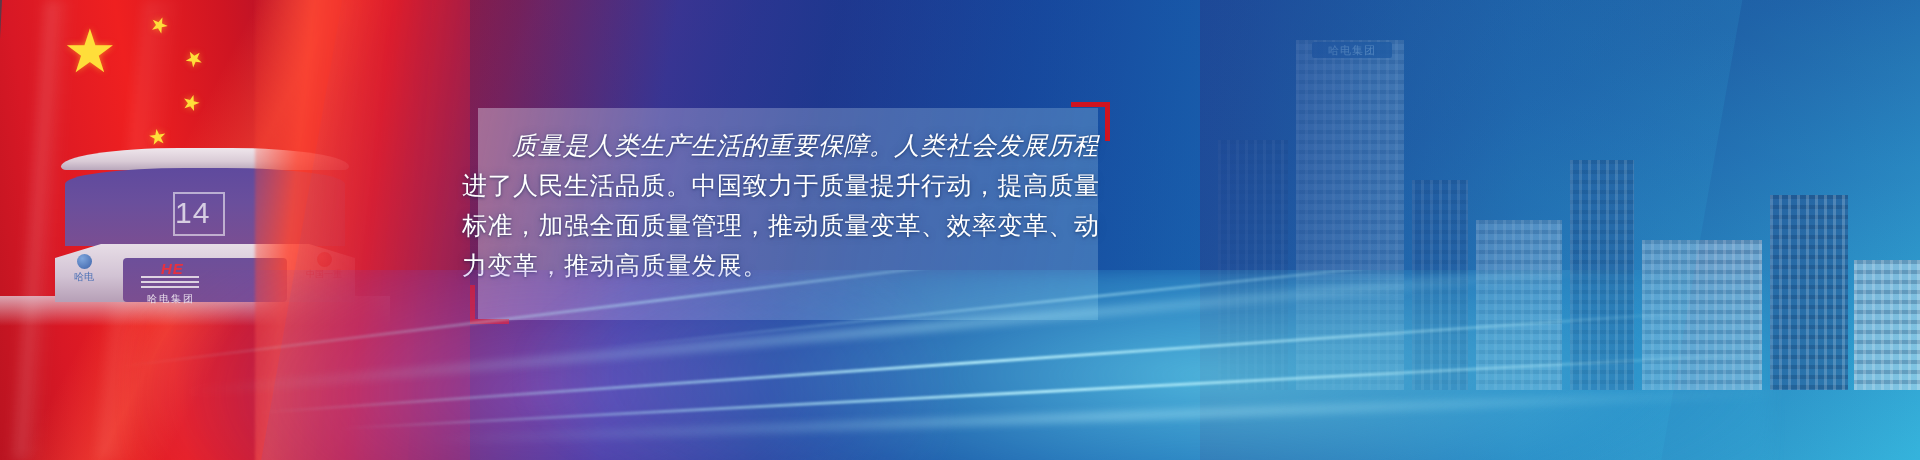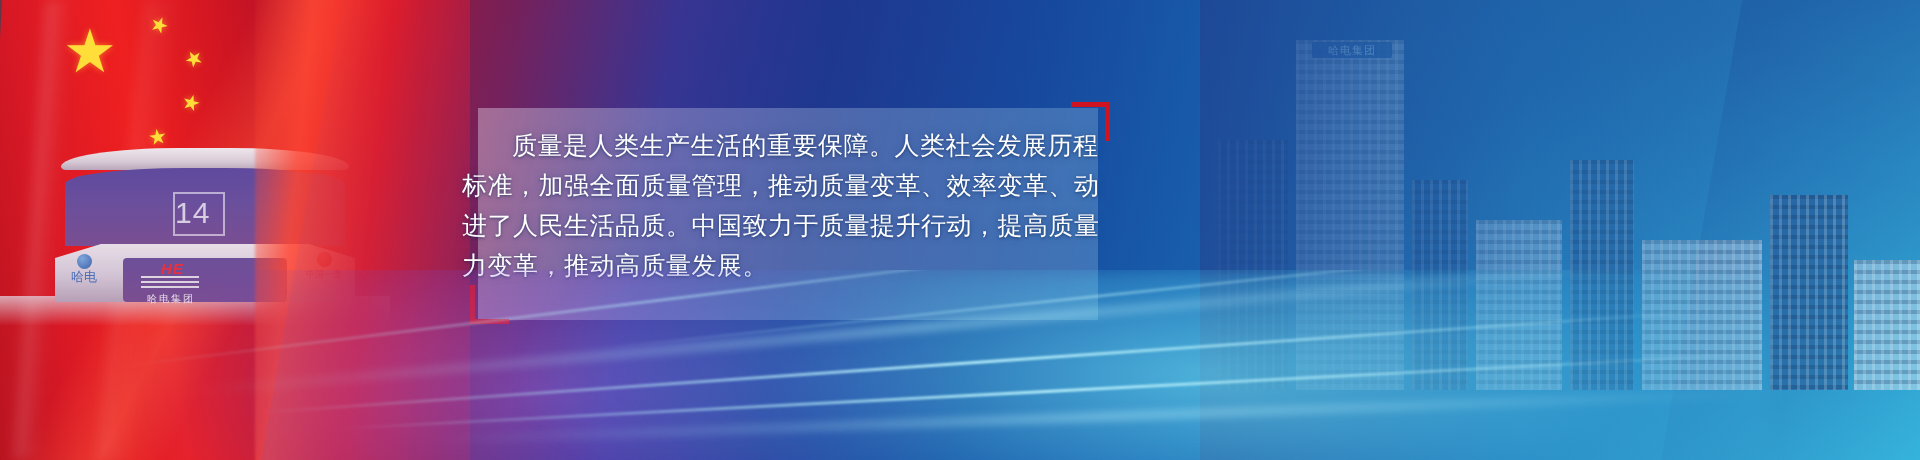--- a/index.html
+++ b/index.html
@@ -111,21 +111,21 @@
     position: absolute; left: 86px; top: 128px;
     width: 58px; height: 14px;
     background: repeating-linear-gradient(180deg,#dfd4e2 0 2px, transparent 2px 5px);
   }
   .machine-cn-text {
     position: absolute; left: 92px; top: 144px;
     color: #efe6ef; font-size: 10px; letter-spacing: 2px;
   }
   .logo-left {
     position: absolute; left: 8px; top: 106px;
-    color: #4a6fb5; font-size: 13px; line-height: 11px; text-align: center; width: 42px;
+    color: #4a6fb5; font-size: 10px; line-height: 11px; text-align: center; width: 42px;
   }
   .logo-left .badge {
     display:block; width: 15px; height: 15px; margin: 0 auto 2px;
     border-radius: 50%;
     background: radial-gradient(circle at 35% 30%, #7fa6dd, #3d62a8);
   }
   .logo-right {
     position: absolute; right: 8px; top: 104px;
     color: #d0323c; font-size: 9px; line-height: 11px; text-align:center; width: 46px;
   }
@@ -254,21 +254,21 @@
     position: absolute; left: 462px; top: 126px;
     width: 648px;
     font-family: "DejaVu Sans", sans-serif;
     font-size: 25px;
     line-height: 40px;
     color: #ffffff;
     letter-spacing: .5px;
     text-shadow: 0 1px 3px rgba(10,30,70,.55), 0 0 8px rgba(20,60,120,.35);
   }
   .quote-text p { margin: 0; }
-  .quote-text p:first-child { text-indent: 2em; }
+  .quote-text p:first-child { text-indent: 2em; font-style: italic; }
 </style>
 </head>
 <body>
 
 <div class="banner">
 
   <div class="flag-zone">
     <div class="wall-left"></div>
     <div class="flag-red"></div>
     <div class="flag-fold fold-a"></div>
@@ -340,22 +340,22 @@
   <div class="sweep"></div>
 
 
   <div class="quote-panel">
     <span class="corner tr"></span>
     <span class="corner bl"></span>
   </div>
 
   <div class="quote-text">
     <p>质量是人类生产生活的重要保障。人类社会发展历程</p>
+    <p>进了人民生活品质。中国致力于质量提升行动，提高质量</p>
     <p>标准，加强全面质量管理，推动质量变革、效率变革、动</p>
-    <p>进了人民生活品质。中国致力于质量提升行动，提高质量</p>
     <p>力变革，推动高质量发展。</p>
   </div>
 
   <div class="streaks">
     <div class="glow-violet"></div>
     <div class="glow-cyan"></div>
     <div class="streak thick" style="left:180px; bottom:64px;  width:1500px; transform:rotate(-5deg);"></div>
     <div class="streak" style="left:260px; bottom:46px;  width:1450px; transform:rotate(-4deg);"></div>
     <div class="streak" style="left:340px; bottom:30px;  width:1420px; transform:rotate(-3deg);"></div>
     <div class="streak thick" style="left:420px; bottom:16px;  width:1380px; transform:rotate(-2deg);"></div>

